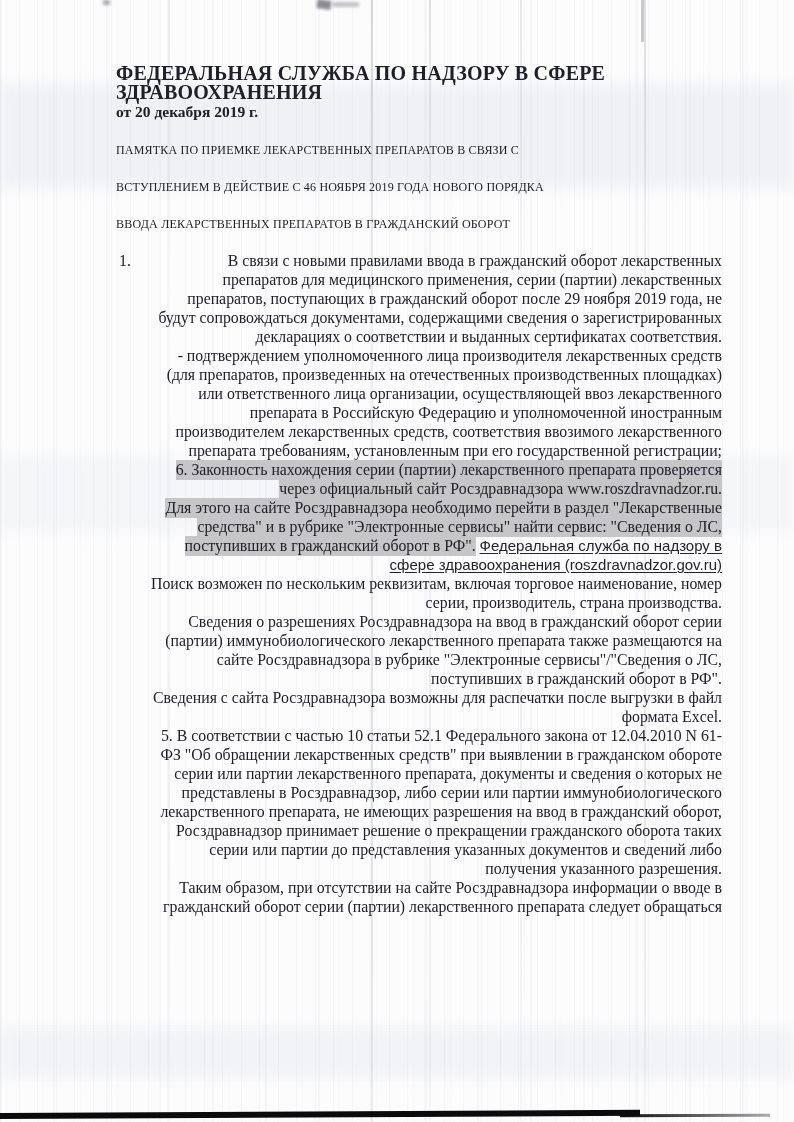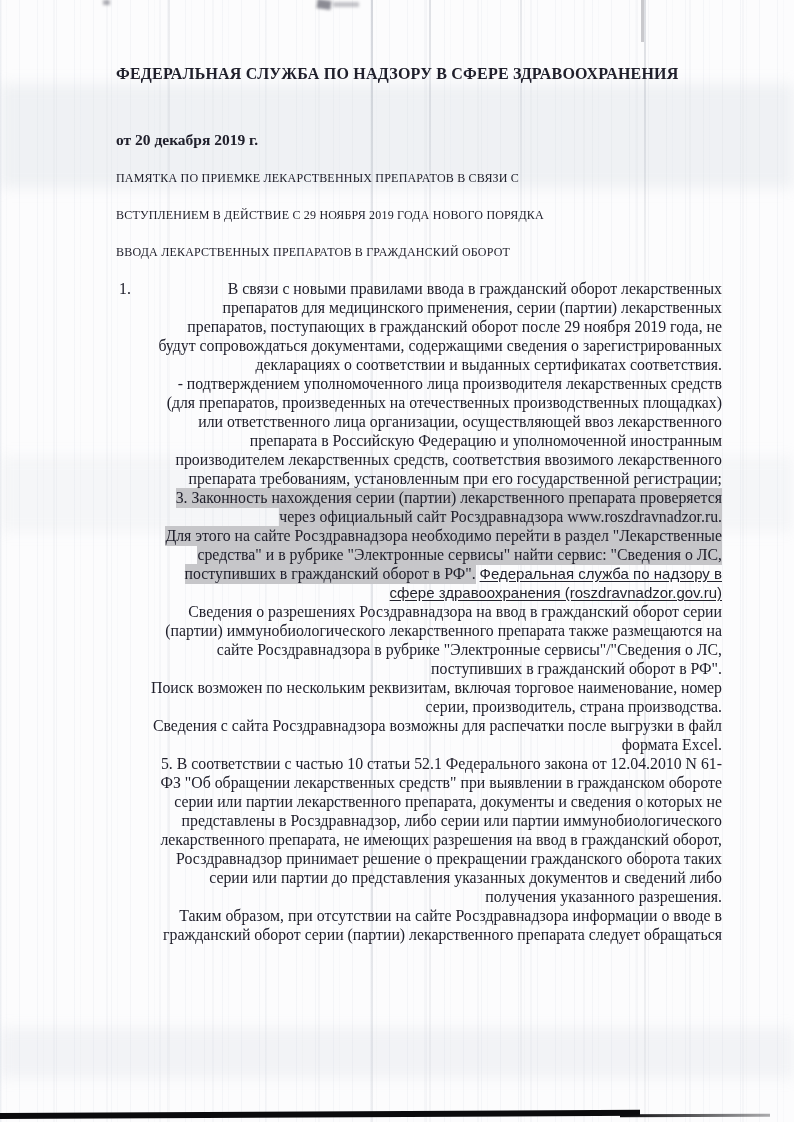--- a/index.html
+++ b/index.html
@@ -41,22 +41,22 @@
     background: #0b0b0d; transform: rotate(-0.28deg); transform-origin: left center;
     pointer-events: none;
   }
   .scan-bar-tail {
     position: absolute; left: 620px; bottom: 5px; width: 150px; height: 3px;
     background: linear-gradient(90deg, #0b0b0d, rgba(20,20,24,0.35));
     transform: rotate(-0.28deg); pointer-events: none;
   }
   
   .content { position: relative; padding: 64px 72px 0 116px; }
-  .org-header { font-weight: bold; font-size: 16px; line-height: 19px; letter-spacing: .2px; }
-  .date-line { font-weight: bold; font-size: 15.5px; line-height: 19px; margin-top: 47px; }
+  .org-header { font-weight: bold; font-size: 20px; line-height: 19px; letter-spacing: .2px; }
+  .date-line { font-weight: bold; font-size: 15.5px; line-height: 19px; }
   .doc-title p { font-weight: normal; font-size: 12px; line-height: 21px; margin: 0 0 16px 0; letter-spacing: .2px; }
   .doc-title { margin-top: 19px; }
   .body-block { margin-top: 11px; font-size: 15.8px; line-height: 19px; }
   .item-row { display: flex; }
   .item-num { flex: none; width: 30px; padding-left: 3px; }
   .item-body { flex: 1; }
   .item-body p { margin: 0; text-align: right; }
   .hl { background: #c6c6c9; box-decoration-break: clone; -webkit-box-decoration-break: clone; padding: 1px 0 2px 0; }
   .doc-link {
     font-family: "Liberation Sans", "DejaVu Sans", sans-serif;
@@ -85,34 +85,34 @@
   <div class="scan-bar"></div>
   <div class="scan-bar-tail"></div>
 
   <div class="content">
 
     <div class="org-header">ФЕДЕРАЛЬНАЯ СЛУЖБА ПО НАДЗОРУ В СФЕРЕ ЗДРАВООХРАНЕНИЯ</div>
     <div class="date-line">от 20 декабря 2019 г.</div>
 
     <div class="doc-title">
       <p>ПАМЯТКА ПО ПРИЕМКЕ ЛЕКАРСТВЕННЫХ ПРЕПАРАТОВ В СВЯЗИ С</p>
-      <p>ВСТУПЛЕНИЕМ В ДЕЙСТВИЕ С 29 НОЯБРЯ 2019 ГОДА НОВОГО ПОРЯДКА</p>
+      <p>ВСТУПЛЕНИЕМ В ДЕЙСТВИЕ С 46 НОЯБРЯ 2019 ГОДА НОВОГО ПОРЯДКА</p>
       <p>ВВОДА ЛЕКАРСТВЕННЫХ ПРЕПАРАТОВ В ГРАЖДАНСКИЙ ОБОРОТ</p>
     </div>
 
     <div class="body-block">
       <div class="item-row">
         <div class="item-num">1.</div>
         <div class="item-body">
           <p>В связи с новыми правилами ввода в гражданский оборот лекарственных препаратов для медицинского применения, серии (партии) лекарственных препаратов, поступающих в гражданский оборот после 29 ноября 2019 года, не будут сопровождаться документами, содержащими сведения о зарегистрированных декларациях о соответствии и выданных сертификатах соответствия.</p>
           <p>- подтверждением уполномоченного лица производителя лекарственных средств (для препаратов, произведенных на отечественных производственных площадках) или ответственного лица организации, осуществляющей ввоз лекарственного препарата в Российскую Федерацию и уполномоченной иностранным производителем лекарственных средств, соответствия ввозимого лекарственного препарата требованиям, установленным при его государственной регистрации;</p>
-          <p><span class="hl">3. Законность нахождения серии (партии) лекарственного препарата проверяется через официальный сайт Росздравнадзора www.roszdravnadzor.ru.</span></p>
+          <p><span class="hl">6. Законность нахождения серии (партии) лекарственного препарата проверяется через официальный сайт Росздравнадзора www.roszdravnadzor.ru.</span></p>
           <p><span class="hl">Для этого на сайте Росздравнадзора необходимо перейти в раздел "Лекарственные средства" и в рубрике "Электронные сервисы" найти сервис: "Сведения о ЛС, поступивших в гражданский оборот в РФ".</span> <a class="doc-link">Федеральная служба по надзору в сфере здравоохранения (roszdravnadzor.gov.ru)</a></p>
+          <p>Поиск возможен по нескольким реквизитам, включая торговое наименование, номер серии, производитель, страна производства.</p>
           <p>Сведения о разрешениях Росздравнадзора на ввод в гражданский оборот серии (партии) иммунобиологического лекарственного препарата также размещаются на сайте Росздравнадзора в рубрике "Электронные сервисы"/"Сведения о ЛС, поступивших в гражданский оборот в РФ".</p>
-          <p>Поиск возможен по нескольким реквизитам, включая торговое наименование, номер серии, производитель, страна производства.</p>
           <p>Сведения с сайта Росздравнадзора возможны для распечатки после выгрузки в файл формата Excel.</p>
           <p>5. В соответствии с частью 10 статьи 52.1 Федерального закона от 12.04.2010 N 61-ФЗ "Об обращении лекарственных средств" при выявлении в гражданском обороте серии или партии лекарственного препарата, документы и сведения о которых не представлены в Росздравнадзор, либо серии или партии иммунобиологического лекарственного препарата, не имеющих разрешения на ввод в гражданский оборот, Росздравнадзор принимает решение о прекращении гражданского оборота таких серии или партии до представления указанных документов и сведений либо получения указанного разрешения.</p>
           <p>Таким образом, при отсутствии на сайте Росздравнадзора информации о вводе в гражданский оборот серии (партии) лекарственного препарата следует обращаться</p>
         </div>
       </div>
     </div>
 
   </div>
 </div>
 

